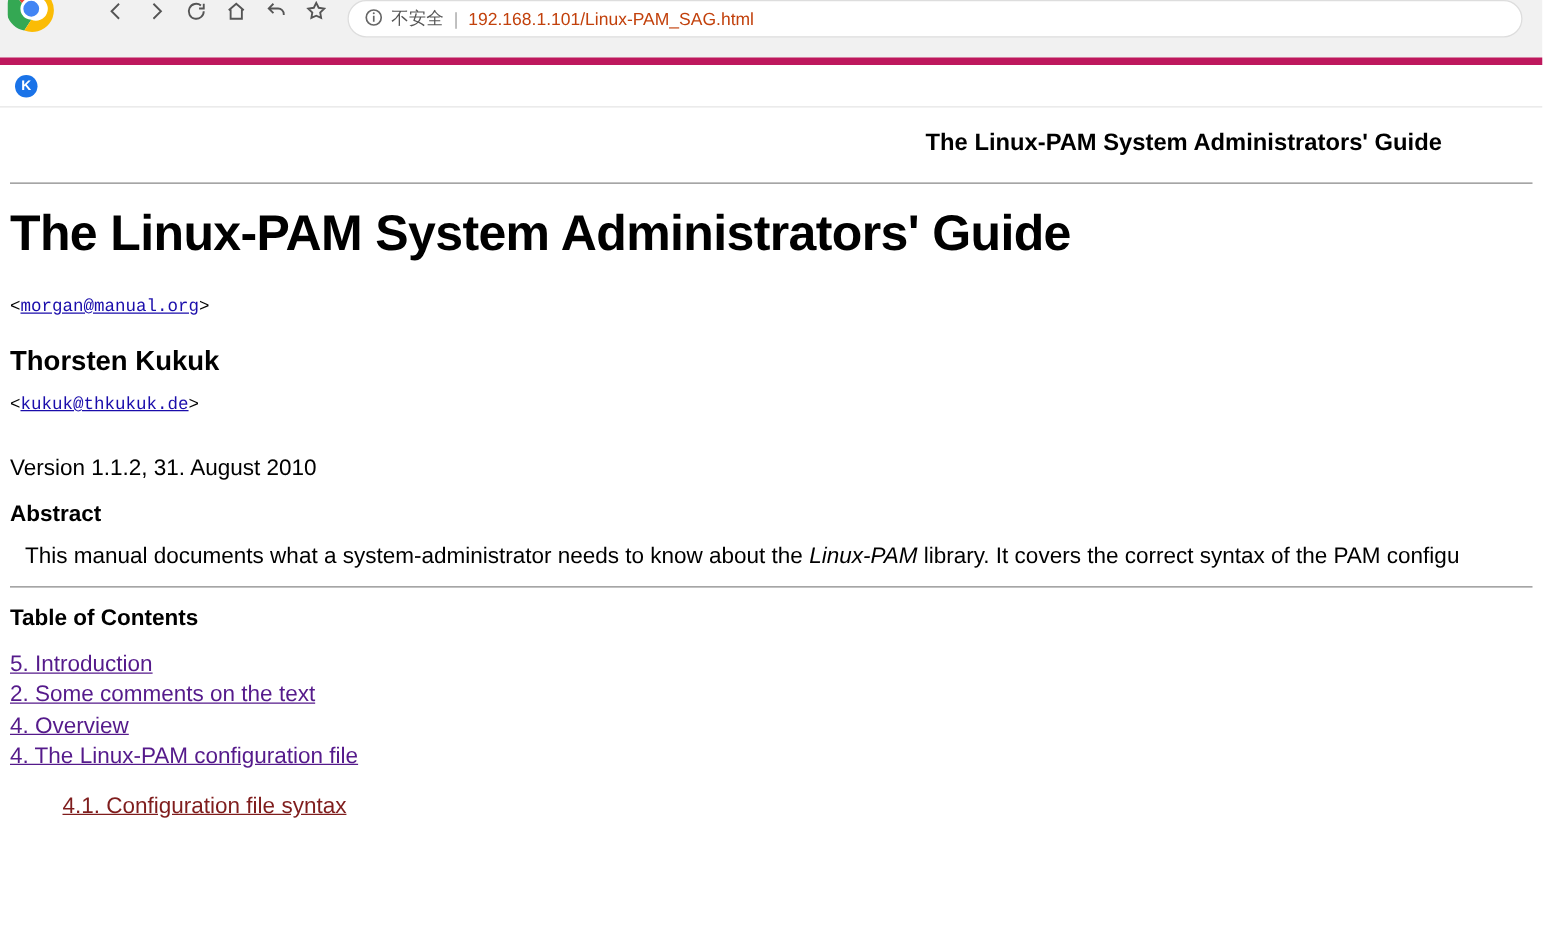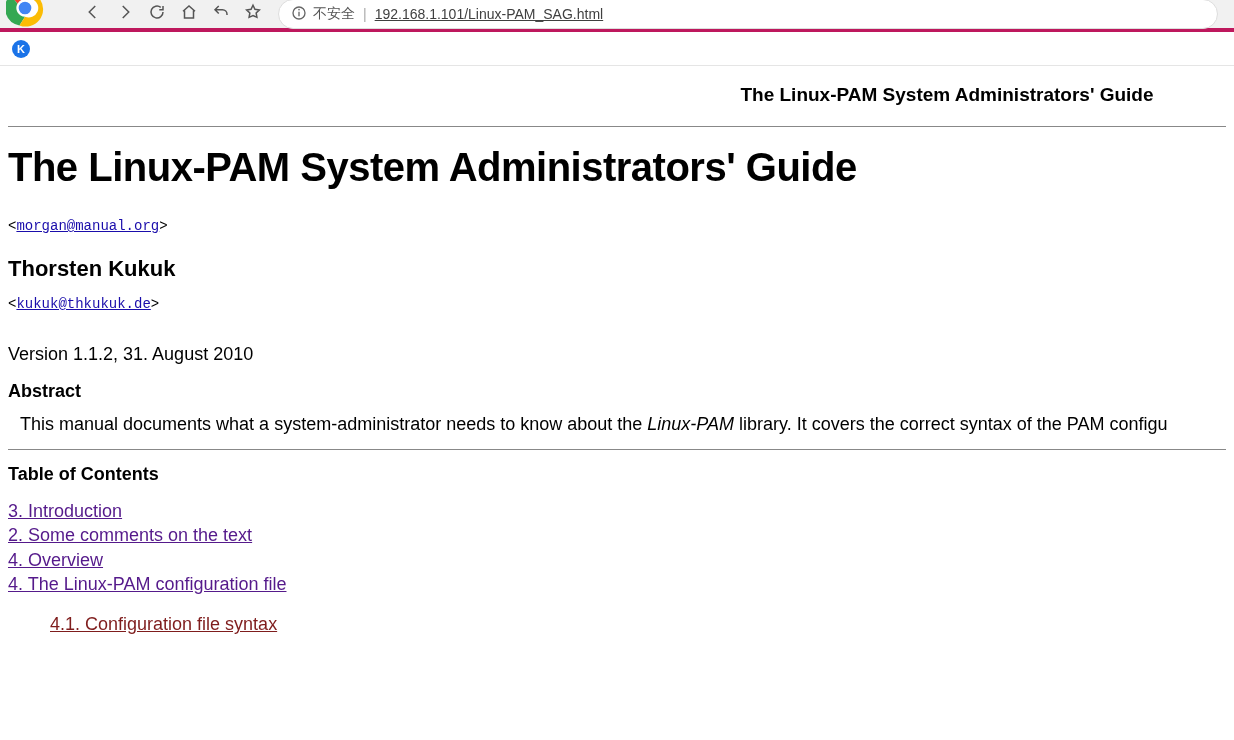--- a/index.html
+++ b/index.html
@@ -1,27 +1,27 @@
 <!DOCTYPE html>
 <html><head>
 <meta charset="utf-8">
 <style>
   * { box-sizing: border-box; }
   html, body { margin: 0; padding: 0; font-family: "Segoe UI", Arial, sans-serif; background: #fff; color: #000; }
   body { width: 1234px; overflow: hidden; }
 
   
   .chrome-bar {
-    height: 32px;
+    height: 52px;
     background: #f1f1f1;
     display: flex;
-    align-items: center;
+    align-items: flex-start;
     padding: 0 6px;
     gap: 6px;
-    border-bottom: 4px solid #be185d;
+    border-bottom: 6px solid #be185d;
   }
   .chrome-logo {
     width: 38px; height: 38px;
     margin-top: -12px;
     position: relative;
   }
   .nav-icons { display: flex; align-items: center; gap: 14px; margin-left: 34px; }
   .nav-icons svg { width: 18px; height: 18px; stroke: #555; stroke-width: 2; fill: none; }
   .address-bar {
     flex: 1;
@@ -34,21 +34,21 @@
     gap: 6px;
     font-size: 14px;
     color: #333;
     margin-left: 10px;
     margin-right: 10px;
     border: 1px solid #ddd;
   }
   .address-bar .info-icon { width:16px; height:16px; }
   .address-bar .insecure { color: #555; }
   .address-bar .sep { color: #aaa; margin: 0 2px; }
-  .address-bar .url { color: #404040; text-decoration: underline; }
+  .address-bar .url { color: #c2410c; }
 
   
   .ext-bar {
     height: 34px;
     display: flex;
     align-items: center;
     padding: 0 12px;
     border-bottom: 1px solid #e5e5e5;
     background: #fff;
   }
@@ -230,19 +230,19 @@
 
   <div class="abstract-title">Abstract</div>
   <div class="abstract-body">
     <span>This manual documents what a system-administrator needs to know about the </span><em>Linux-PAM</em><span> library. It covers the correct syntax of the PAM configu</span>
   </div>
 
   <hr>
 
   <div class="toc-title">Table of Contents</div>
   <div class="toc">
-    <a href="#">3. Introduction</a>
+    <a href="#">5. Introduction</a>
     <a href="#">2. Some comments on the text</a>
     <a href="#">4. Overview</a>
     <a href="#">4. The Linux-PAM configuration file</a>
     <a href="#" class="sub">4.1. Configuration file syntax</a>
   </div>
 </div>
 
 </body></html>

